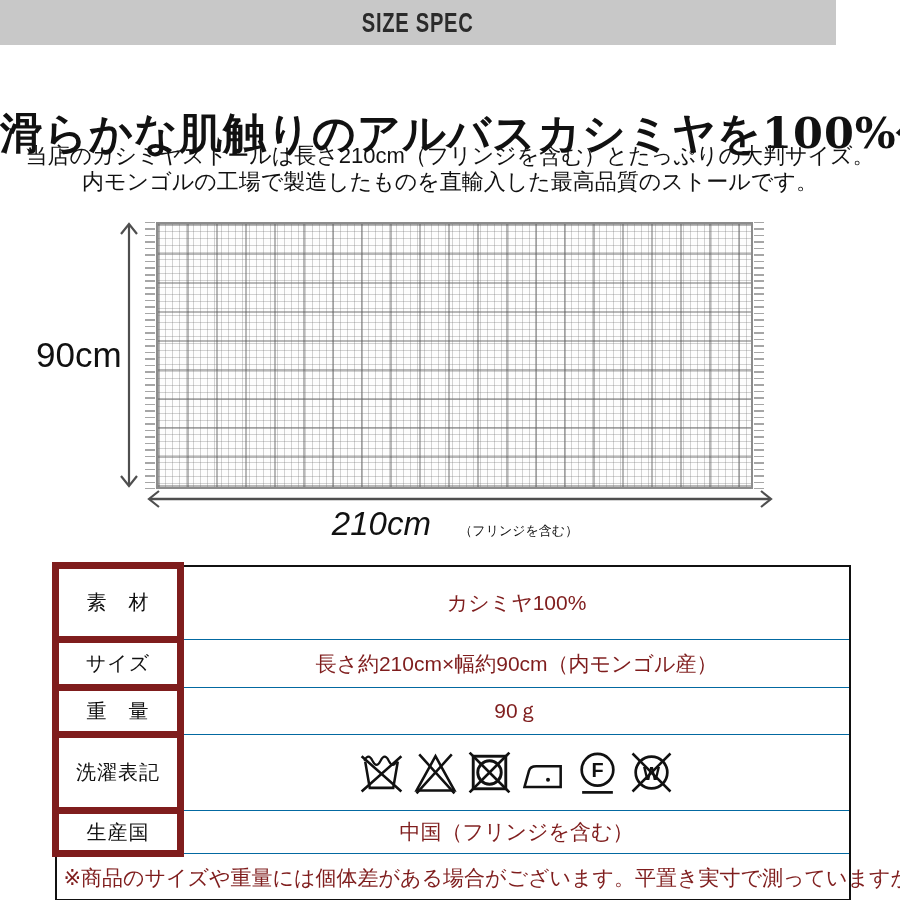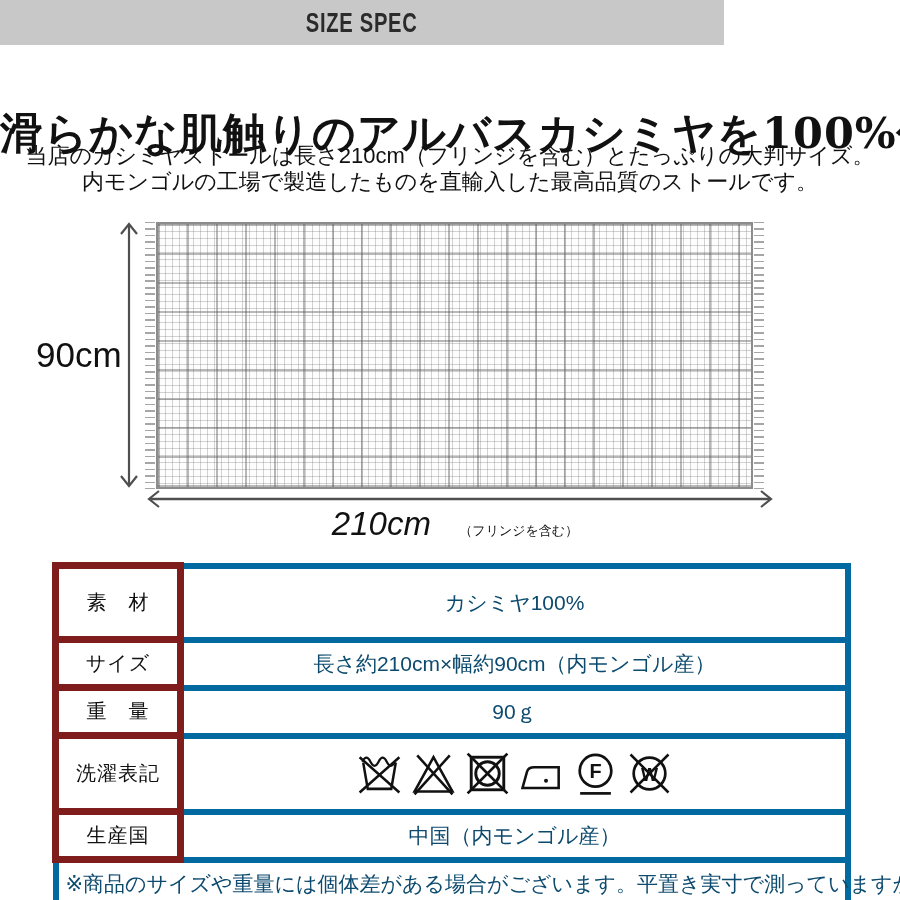--- a/index.html
+++ b/index.html
@@ -1,20 +1,20 @@
 <!DOCTYPE html>
 <html><head>
 <meta charset="utf-8">
 <style>
   html,body{margin:0;padding:0;background:#fff;}
   .page{position:relative;width:900px;height:900px;background:#fff;overflow:hidden;
         font-family:"Liberation Sans","DejaVu Sans",sans-serif;color:#1a1a1a;}
 
   
-  .topbar{position:absolute;left:0;top:0;width:724px;height:45px;background:#c8c8c8;
+  .topbar{position:absolute;left:0;top:0;width:836px;height:45px;background:#c8c8c8;
           display:flex;align-items:center;justify-content:center;}
   .topbar span{display:inline-block;transform:scaleX(.72);font-weight:bold;
                font-size:28px;letter-spacing:1px;color:#2b2b2b;}
 
   
   .title{position:absolute;left:0;top:76px;width:900px;text-align:center;
          font-family:"DejaVu Serif","Liberation Serif",serif;font-size:43px;
          letter-spacing:1px;color:#111;white-space:nowrap;}
   .desc{position:absolute;left:0;width:900px;text-align:center;font-size:22px;
         color:#111;white-space:nowrap;}
@@ -40,21 +40,21 @@
   .wlabel{position:absolute;left:156px;top:505px;width:598px;text-align:center;
           color:#111;white-space:nowrap;}
   .wlabel .big{font-size:33px;font-style:italic;}
   .wlabel .small{font-size:13px;margin-left:24px;font-family:Liberation Mono, monospace;}
 
   
   table.spec{position:absolute;left:52px;top:562px;width:799px;border-collapse:collapse;
              border:2px solid #111;table-layout:fixed;}
   table.spec th{width:118px;font-weight:normal;font-size:20px;letter-spacing:1px;
                 text-align:center;border:7px solid #7f1d1d;padding:0;color:#111;}
-  table.spec td{text-align:center;font-size:21px;border:6px solid #0369a1;padding:7px;color:#0c4a6e;}
+  table.spec td{text-align:center;font-size:21px;border:1px solid #0369a1;padding:7px;color:#7f1d1d;}
   tr.r1{height:74px;} tr.r2{height:48px;} tr.r3{height:47px;}
   tr.r4{height:76px;} tr.r5{height:40px;} tr.rnote{height:33px;}
   .icons{display:flex;align-items:center;justify-content:center;gap:7px;}
   .icons svg{display:block;}
   td.note{font-size:13.5px;white-space:nowrap;letter-spacing:0;}
 </style>
 </head>
 <body>
 
 <div class="page">
@@ -132,21 +132,21 @@
           <svg width="47" height="47" viewBox="0 0 52 52" fill="none" stroke="#111" stroke-width="3">
             <circle cx="26" cy="26" r="17.5"></circle>
             <text x="26" y="34" text-anchor="middle" font-size="20" font-weight="bold" fill="#111" stroke="none" font-family="'Liberation Sans',sans-serif">W</text>
             <path d="M5,5 L47,47 M47,5 L5,47" stroke-width="2.8"></path>
           </svg>
         </div>
       </td>
     </tr>
     <tr class="r5">
       <th>生産国</th>
-      <td>中国（内モンゴル産）</td>
+      <td>中国（フリンジを含む）</td>
     </tr>
     <tr class="rnote">
       <td class="note" colspan="2">※商品のサイズや重量には個体差がある場合がございます。平置き実寸で測っていますが多少の誤差がある場合がございます。</td>
     </tr>
   </tbody>
     </table>
 
 </div>
 
 </body></html>

